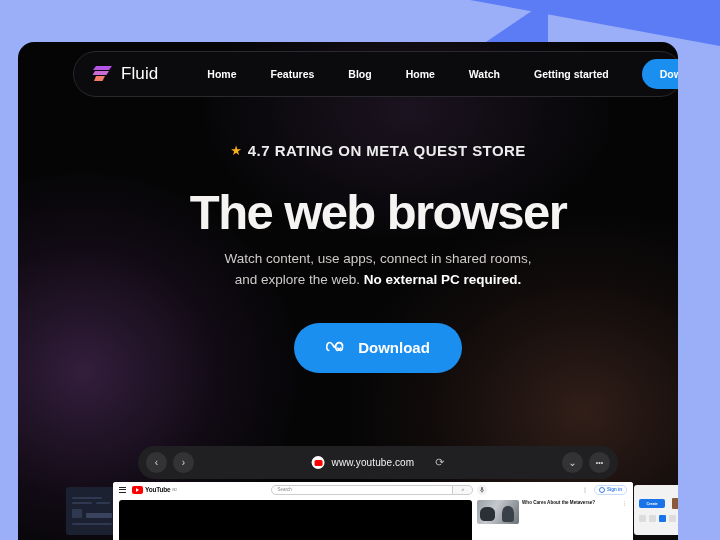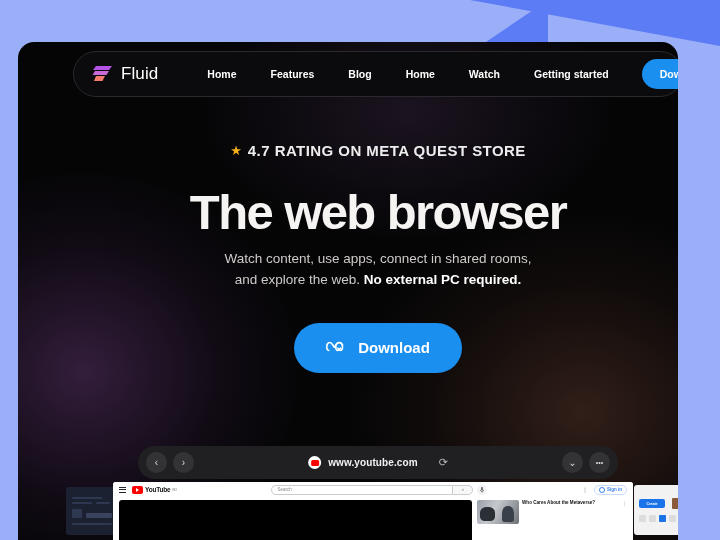--- a/index.html
+++ b/index.html
@@ -106,21 +106,21 @@
   .tb-right { display:flex; gap:6px; margin-right:8px; margin-left:auto; }
   .tb-url {
     position:absolute; left:50%; transform:translateX(-50%);
     display:flex; align-items:center; gap:7px; cursor:text;
   }
   .favicon {
     width:13px; height:13px; border-radius:50%; background:#fff;
     display:flex; align-items:center; justify-content:center; flex:0 0 auto;
   }
   .favicon i { display:block; width:8px; height:6px; background:#FF0000; border-radius:1.6px; }
-  .url-text { color:#F2F2F2; font-size:10px; font-weight:700; letter-spacing:.1px; }
+  .url-text { color:#F2F2F2; font-size:10px; font-weight:400; letter-spacing:.1px; }
   .reload { color:#BEBEC0; font-size:11px; margin-left:14px; cursor:pointer; }
 
   
   #yt-window {
     position:absolute; left:95px; top:47px; width:520px; height:60px;
     background:#fff; border-radius:3px; overflow:hidden;
   }
   #yt-header {
     height:15px; display:flex; align-items:center; padding:0 6px; background:#fff;
   }

